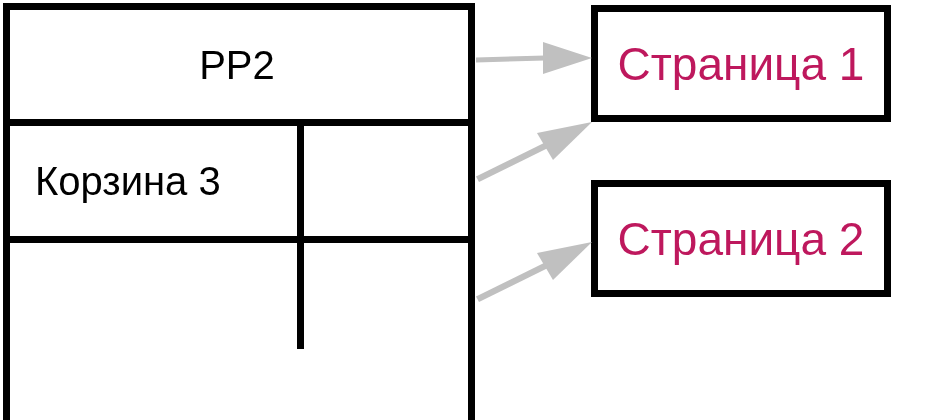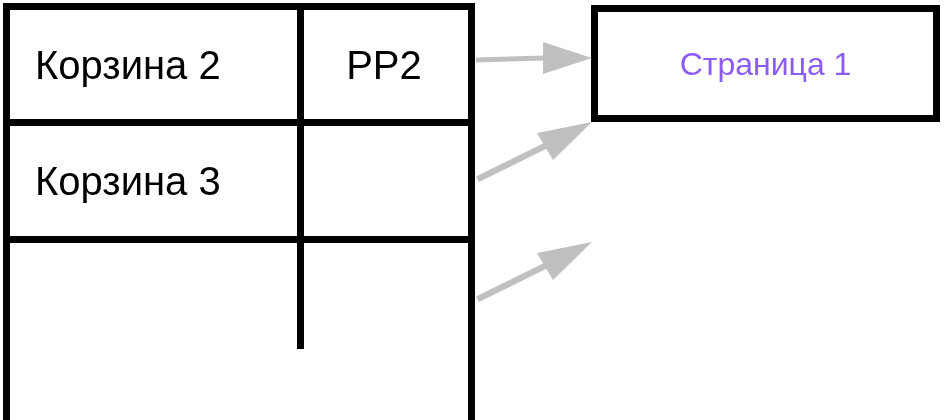--- a/index.html
+++ b/index.html
@@ -62,29 +62,29 @@
   .t-cell.code {
     flex: 1 1 auto;
     justify-content: center;
     padding-right: 4px;
   }
 
   
   .page-box {
     position: absolute;
     left: 591px;
-    width: 349px;
+    width: 300px;
     box-sizing: border-box;
     border: 7px solid #000000;
     background: #ffffff;
     display: flex;
     align-items: center;
     justify-content: center;
-    color: #8b5cf6;
-    font-size: 32px;
+    color: #be185d;
+    font-size: 46px;
     line-height: 1;
     white-space: nowrap;
   }
   #page-box-1 { top: 5px;   height: 117px; }
   #page-box-2 { top: 180px; height: 117px; }
 
   
   #arrow-layer {
     position: absolute;
     left: 0;
@@ -96,39 +96,41 @@
 </style>
 </head>
 <body>
 
 <div id="canvas">
 
   <div id="basket-table">
 
 
     <div class="t-row r2">
-      <div class="t-cell name">Корзина 2</div>
       <div class="t-cell code">PP2</div>
     </div>
 
     <div class="t-row r3">
       <div class="t-cell name">Корзина 3</div>
     </div>
 
     <div class="t-row r4">
       <div class="t-cell name"></div>
       <div class="t-cell code"></div>
     </div>
 
   </div>
 
   <div class="page-box" id="page-box-1">
     <span>Страница 1</span>
   </div>
 
+  <div class="page-box" id="page-box-2">
+    <span>Страница 2</span>
+  </div>
 
   <svg id="arrow-layer" viewBox="0 0 951 420" width="951" height="420">
 
     <g>
       <path d="M 476 57.5 L 545 55.5 L 545 60.5 L 476 62.5 Z" fill="#c0c0c0"></path>
       <path d="M 543 42 L 592 58 L 543 74 Z" fill="#c0c0c0"></path>
     </g>
 
     <g>
       <path d="M 476 176.5 L 548 141 L 551 146.5 L 479 182 Z" fill="#c0c0c0"></path>

